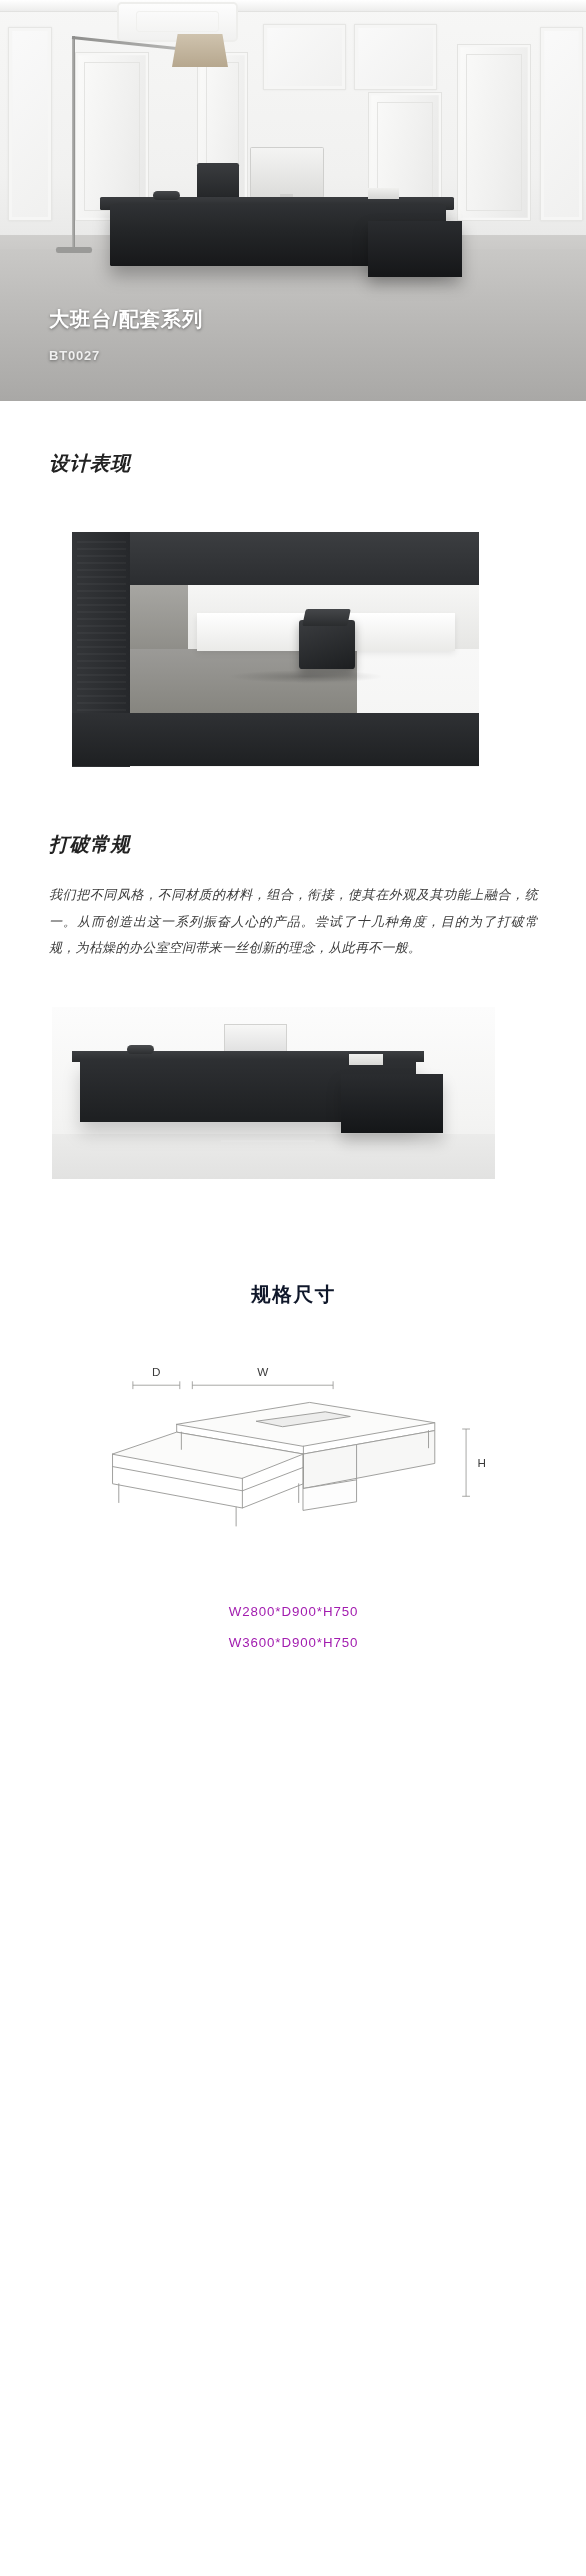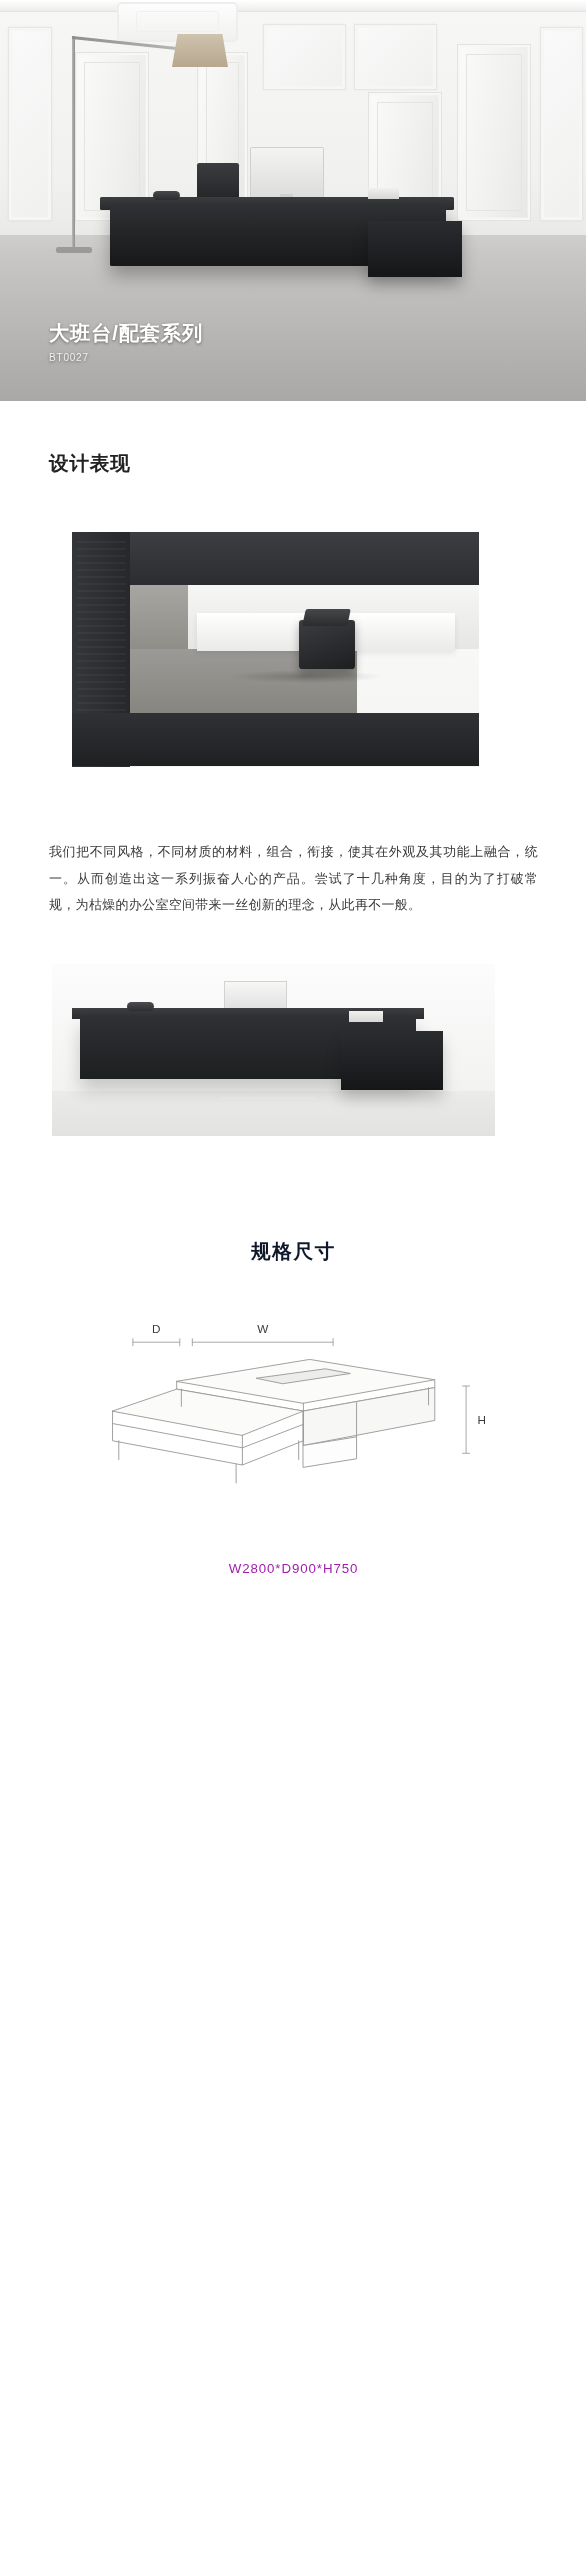--- a/index.html
+++ b/index.html
@@ -175,30 +175,32 @@
     color: #ffffff;
     text-shadow: 0 0.8px 3.1px rgba(0,0,0,.45);
   }
   .hero-title {
     font-size: 20.3px;
     font-weight: bold;
     letter-spacing: 0.8px;
     line-height: 1.3;
   }
   .hero-code {
-    margin-top: 6px;
-    font-size: 10px;
+    margin-top: 16px;
+    font-size: 13px;
     letter-spacing: 0.8px;
     color: #efefef;
     font-family: "Liberation Sans", sans-serif;
+    font-weight: bold;
   }
 
   
   .section {
     padding: 0 49px;
+    font-style: italic;
   }
   .sec-title {
     font-size: 19.6px;
     font-weight: bold;
     color: #222;
     letter-spacing: 0.8px;
   }
   .sec-body {
     font-size: 13px;
     line-height: 2.05;
@@ -272,21 +274,21 @@
     background: linear-gradient(180deg,#45474a,#2a2c2e);
     border-radius: 2.3px;
     transform: skewX(-12deg);
   }
   .i2-shadow {
     position: absolute; left: 156px; top: 138px; width: 156px; height: 12.5px;
     background: radial-gradient(ellipse at center, rgba(0,0,0,.18), rgba(0,0,0,0) 70%);
   }
 
   .s2 { padding-top: 56px; }
-  .s2 .sec-body { margin-top: 8px; }
+  .s2 .sec-body { margin-top: 24px; }
 
   
   .img3-wrap {
     margin-top: 45px;
     height: 180px;
     position: relative;
     background: #ffffff;
   }
   .img3 {
     position: absolute; left: 52px; top: 0;
@@ -419,20 +421,21 @@
         <div class="i2-leftgrain"></div>
       </div>
       <div class="i2-bottom"></div>
       <div class="i2-desktop"></div>
       <div class="i2-shadow"></div>
       <div class="i2-chair"></div>
     </div>
   </div>
 
   <div class="section s2">
+    <div class="sec-title">打破常规</div>
     <div class="sec-body">我们把不同风格，不同材质的材料，组合，衔接，使其在外观及其功能上融合，统一。从而创造出这一系列振奋人心的产品。尝试了十几种角度，目的为了打破常规，为枯燥的办公室空间带来一丝创新的理念，从此再不一般。</div>
   </div>
 
   <div class="img3-wrap">
     <div class="img3">
       <div class="i3-floor"></div>
       <div class="i3-mon"></div>
       <div class="i3-top"></div>
       <div class="i3-desk">
         <div class="i3-line"></div>
@@ -492,16 +495,17 @@
       </g>
 
       <text x="104" y="24" text-anchor="middle" font-family="Liberation Sans, sans-serif" font-size="15" fill="#3a3a3a">D</text>
       <text x="240" y="24" text-anchor="middle" font-family="Liberation Sans, sans-serif" font-size="15" fill="#3a3a3a">W</text>
       <text x="520" y="140" text-anchor="middle" font-family="Liberation Sans, sans-serif" font-size="15" fill="#3a3a3a">H</text>
     </svg>
   </div>
 
   <div class="spec-list">
     <div class="spec-item">W2800*D900*H750</div>
+    <div class="spec-item">W3600*D900*H750</div>
   </div>
 
 </div>
 
 
 </body></html>

